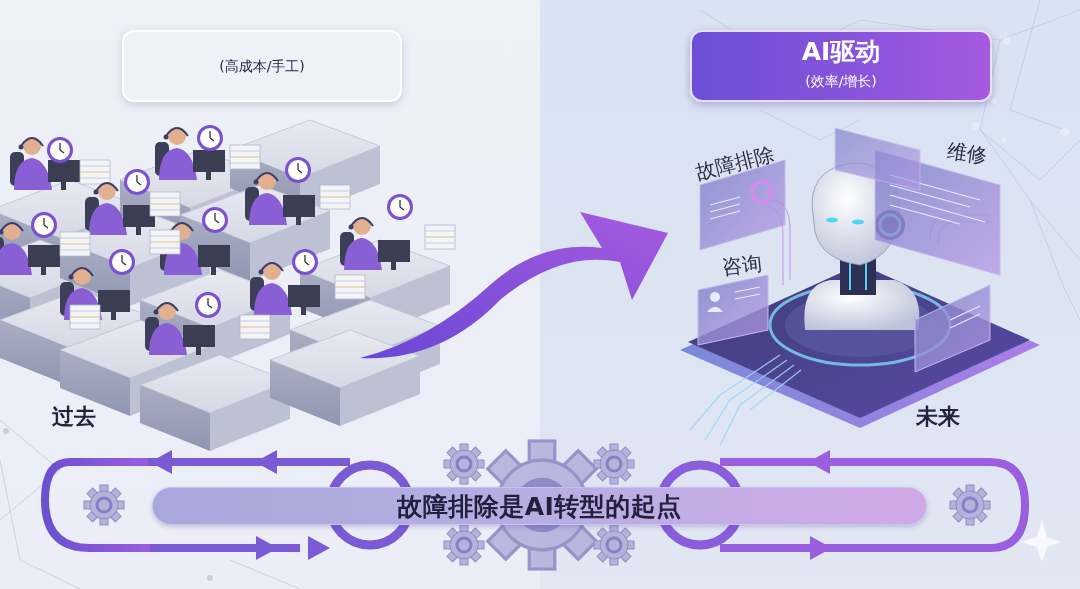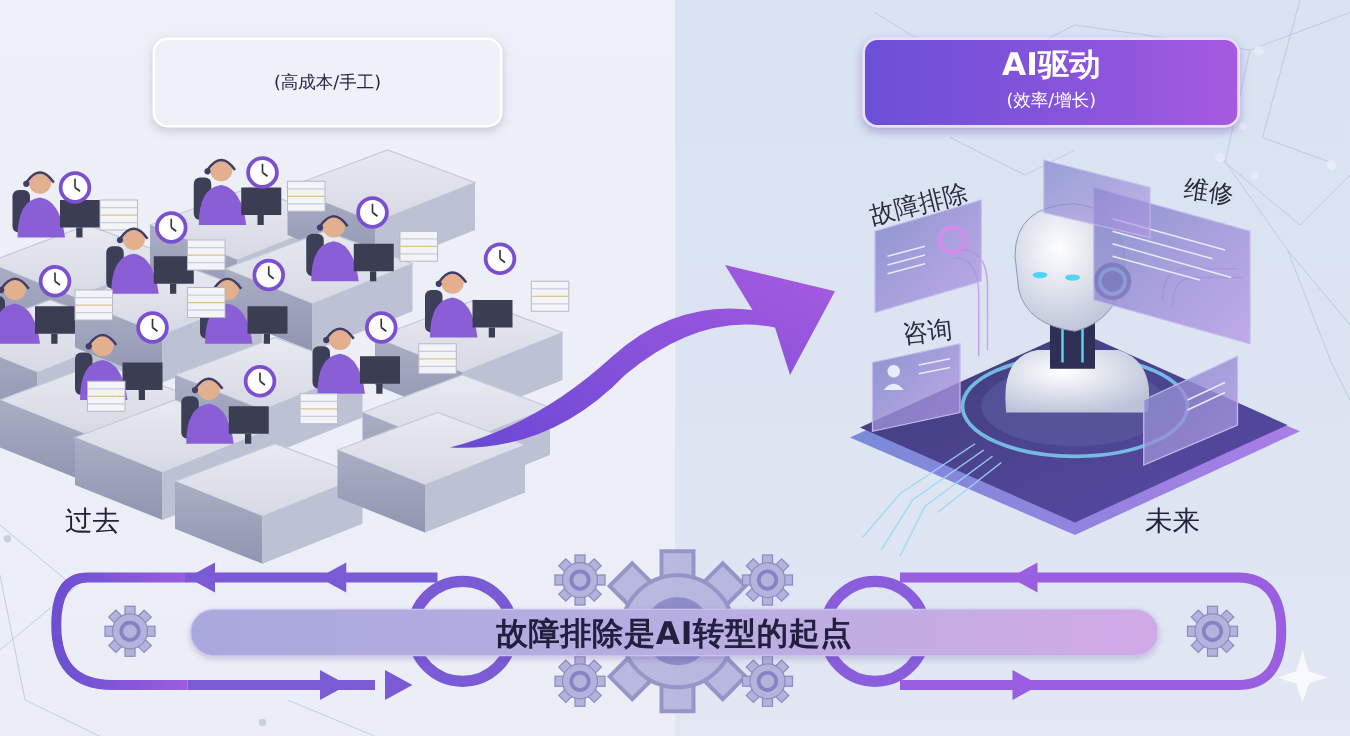--- a/index.html
+++ b/index.html
@@ -6,21 +6,21 @@
   html, body { width: 1080px; height: 589px; overflow: hidden; }
   body { font-family: "DejaVu Sans", "Liberation Sans", sans-serif; position: relative; background: #eef0f8; }
   .bg-left { position: absolute; left: 0; top: 0; width: 540px; height: 589px; background: linear-gradient(180deg, #eef0f8 0%, #eceef7 100%); }
   .bg-right { position: absolute; left: 540px; top: 0; width: 540px; height: 589px; background: linear-gradient(180deg, #d9e3f2 0%, #dde4f2 60%, #e2e7f3 100%); }
   svg.layer { position: absolute; left: 0; top: 0; }
   .title-box { position: absolute; border-radius: 12px; text-align: center; display: flex; flex-direction: column; justify-content: center; align-items: center; }
   .title-left { left: 122px; top: 30px; width: 280px; height: 72px; background: #eff1f8; border: 2px solid #ffffff; box-shadow: 0 3px 8px rgba(100,100,140,0.25); color: #25244a; }
   .title-right { left: 690px; top: 30px; width: 302px; height: 72px; background: linear-gradient(90deg, #6b4fd6 0%, #8a55dc 60%, #a65ae0 100%); border: 2px solid #e8e0ff; box-shadow: 0 3px 8px rgba(90,60,160,0.35); color: #ffffff; }
   .t-main { font-size: 25px; font-weight: bold; line-height: 30px; }
   .t-sub { font-size: 14px; line-height: 28px; }
-  .era { position: absolute; font-size: 22px; font-weight: normal; color: #23233f; }
+  .era { position: absolute; font-size: 22px; font-weight: bold; color: #23233f; }
   .float-label { position: absolute; font-size: 20px; color: #2a2a3f; }
   .banner { position: absolute; left: 152px; top: 487px; width: 775px; height: 38px; border-radius: 19px; background: linear-gradient(90deg, #a9a8dc 0%, #b7aee2 50%, #d2a9e8 100%); border: 1px solid #c8c2ee; box-shadow: 0 2px 5px rgba(80,60,150,0.25); display: flex; align-items: center; justify-content: center; }
   .banner span { font-size: 25px; color: #22203e; letter-spacing: 0.5px; font-weight: bold; }
 </style>
 </head>
 <body>
 
 <div class="bg-left"></div>
 <div class="bg-right"></div>
 

